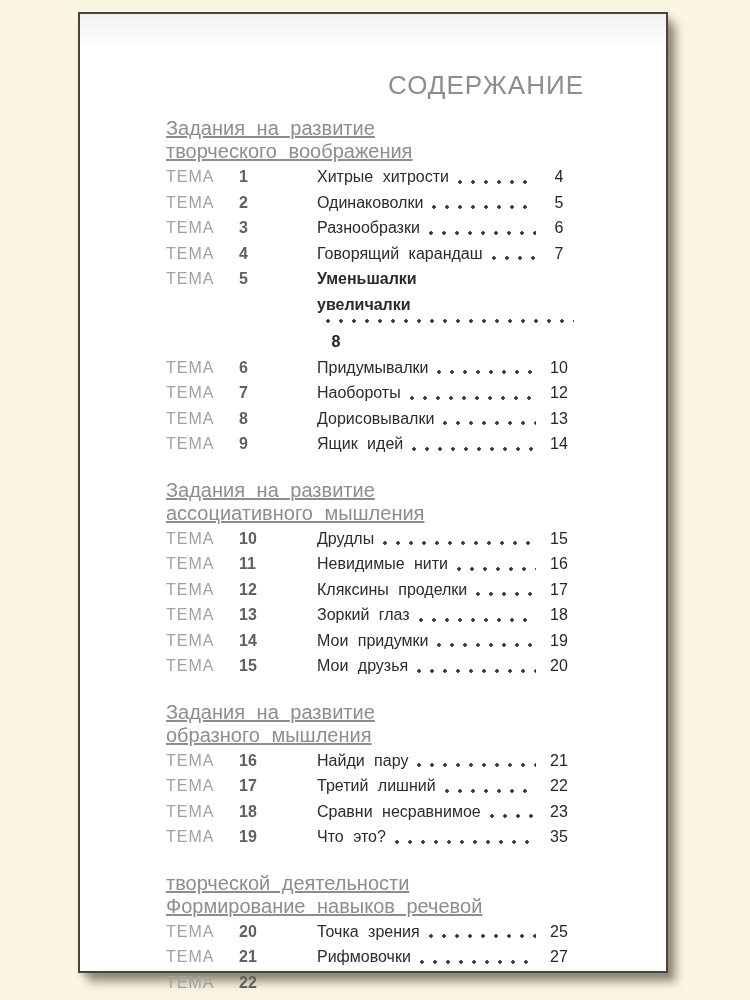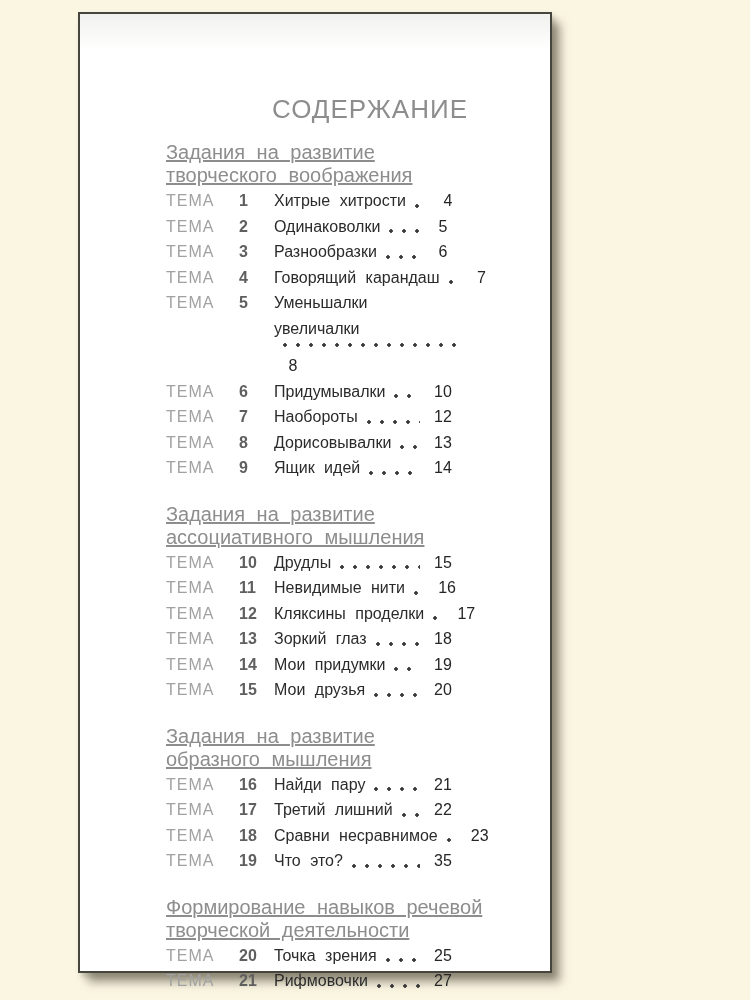--- a/index.html
+++ b/index.html
@@ -5,26 +5,26 @@
   html,body{margin:0;padding:0;}
   body{
     position:relative;
     width:750px;height:1000px;
     background:#fbf6e2;
     overflow:hidden;
     font-family:"Liberation Sans","DejaVu Sans",sans-serif;
   }
   .book-page{
     position:absolute;left:78px;top:12px;
-    width:474px;height:961px;
+    width:590px;height:961px;
     box-sizing:border-box;
     background:linear-gradient(180deg,#f1f1ee 0px,#ffffff 36px);
     border:2px solid #45453e;
     box-shadow:9px 10px 9px -1px rgba(99,94,76,.62), 3px 4px 5px rgba(99,94,76,.30);
-    padding:80px 88px 0 86px;
+    padding:56px 88px 0 86px;
   }
   .toc-title{
     text-align:right;
     font-size:26px;line-height:30px;
     color:#8d8d8d;letter-spacing:1px;
     margin-right:-6px;
     white-space:nowrap;
   }
   .toc-section{margin-top:22px;}
   .toc-section.first{margin-top:17px;}
@@ -35,22 +35,22 @@
     text-decoration:underline;
   }
   .sec-head{margin-bottom:1px;}
   .row{
     display:flex;align-items:baseline;
     font-size:16px;line-height:25.5px;
     color:#2b2b2b;
   }
   .tema{flex:none;width:73px;color:#a1a1a1;letter-spacing:1px;}
   .num{flex:none;width:35px;font-weight:700;color:#5f5f5f;}
-  .entry-main{flex:1;display:flex;align-items:baseline;word-spacing:5px;min-width:0;}
-  .entry-main.multi{display:block;}
+  .entry-main{flex:1;display:flex;align-items:baseline;word-spacing:5px;min-width:0;margin-left:43px;}
+  .entry-main.multi{display:block;font-weight:bold;}
   .l2{display:flex;align-items:baseline;word-spacing:5px;flex-direction:column;}
   .entry-title{flex:none;white-space:nowrap;}
   .dots{
     flex:1 1 12px;min-width:12px;
     align-self:stretch;
     position:relative;
     margin:0 2px 0 9px;
   }
   .dots::after{
     content:"";
@@ -277,22 +277,22 @@
       <span class="entry-main">
         <span class="entry-title">Что это?</span>
         <span class="dots"></span>
         <span class="pg">35</span>
       </span>
     </div>
   </section>
 
   <section class="toc-section">
     <header class="sec-head">
+      <div class="sec-line">творческой деятельности</div>
       <div class="sec-line">Формирование навыков речевой</div>
-      <div class="sec-line">творческой деятельности</div>
     </header>
 
     <div class="row">
       <span class="tema">ТЕМА</span>
       <span class="num">20</span>
       <span class="entry-main">
         <span class="entry-title">Точка зрения</span>
         <span class="dots"></span>
         <span class="pg">25</span>
       </span>

